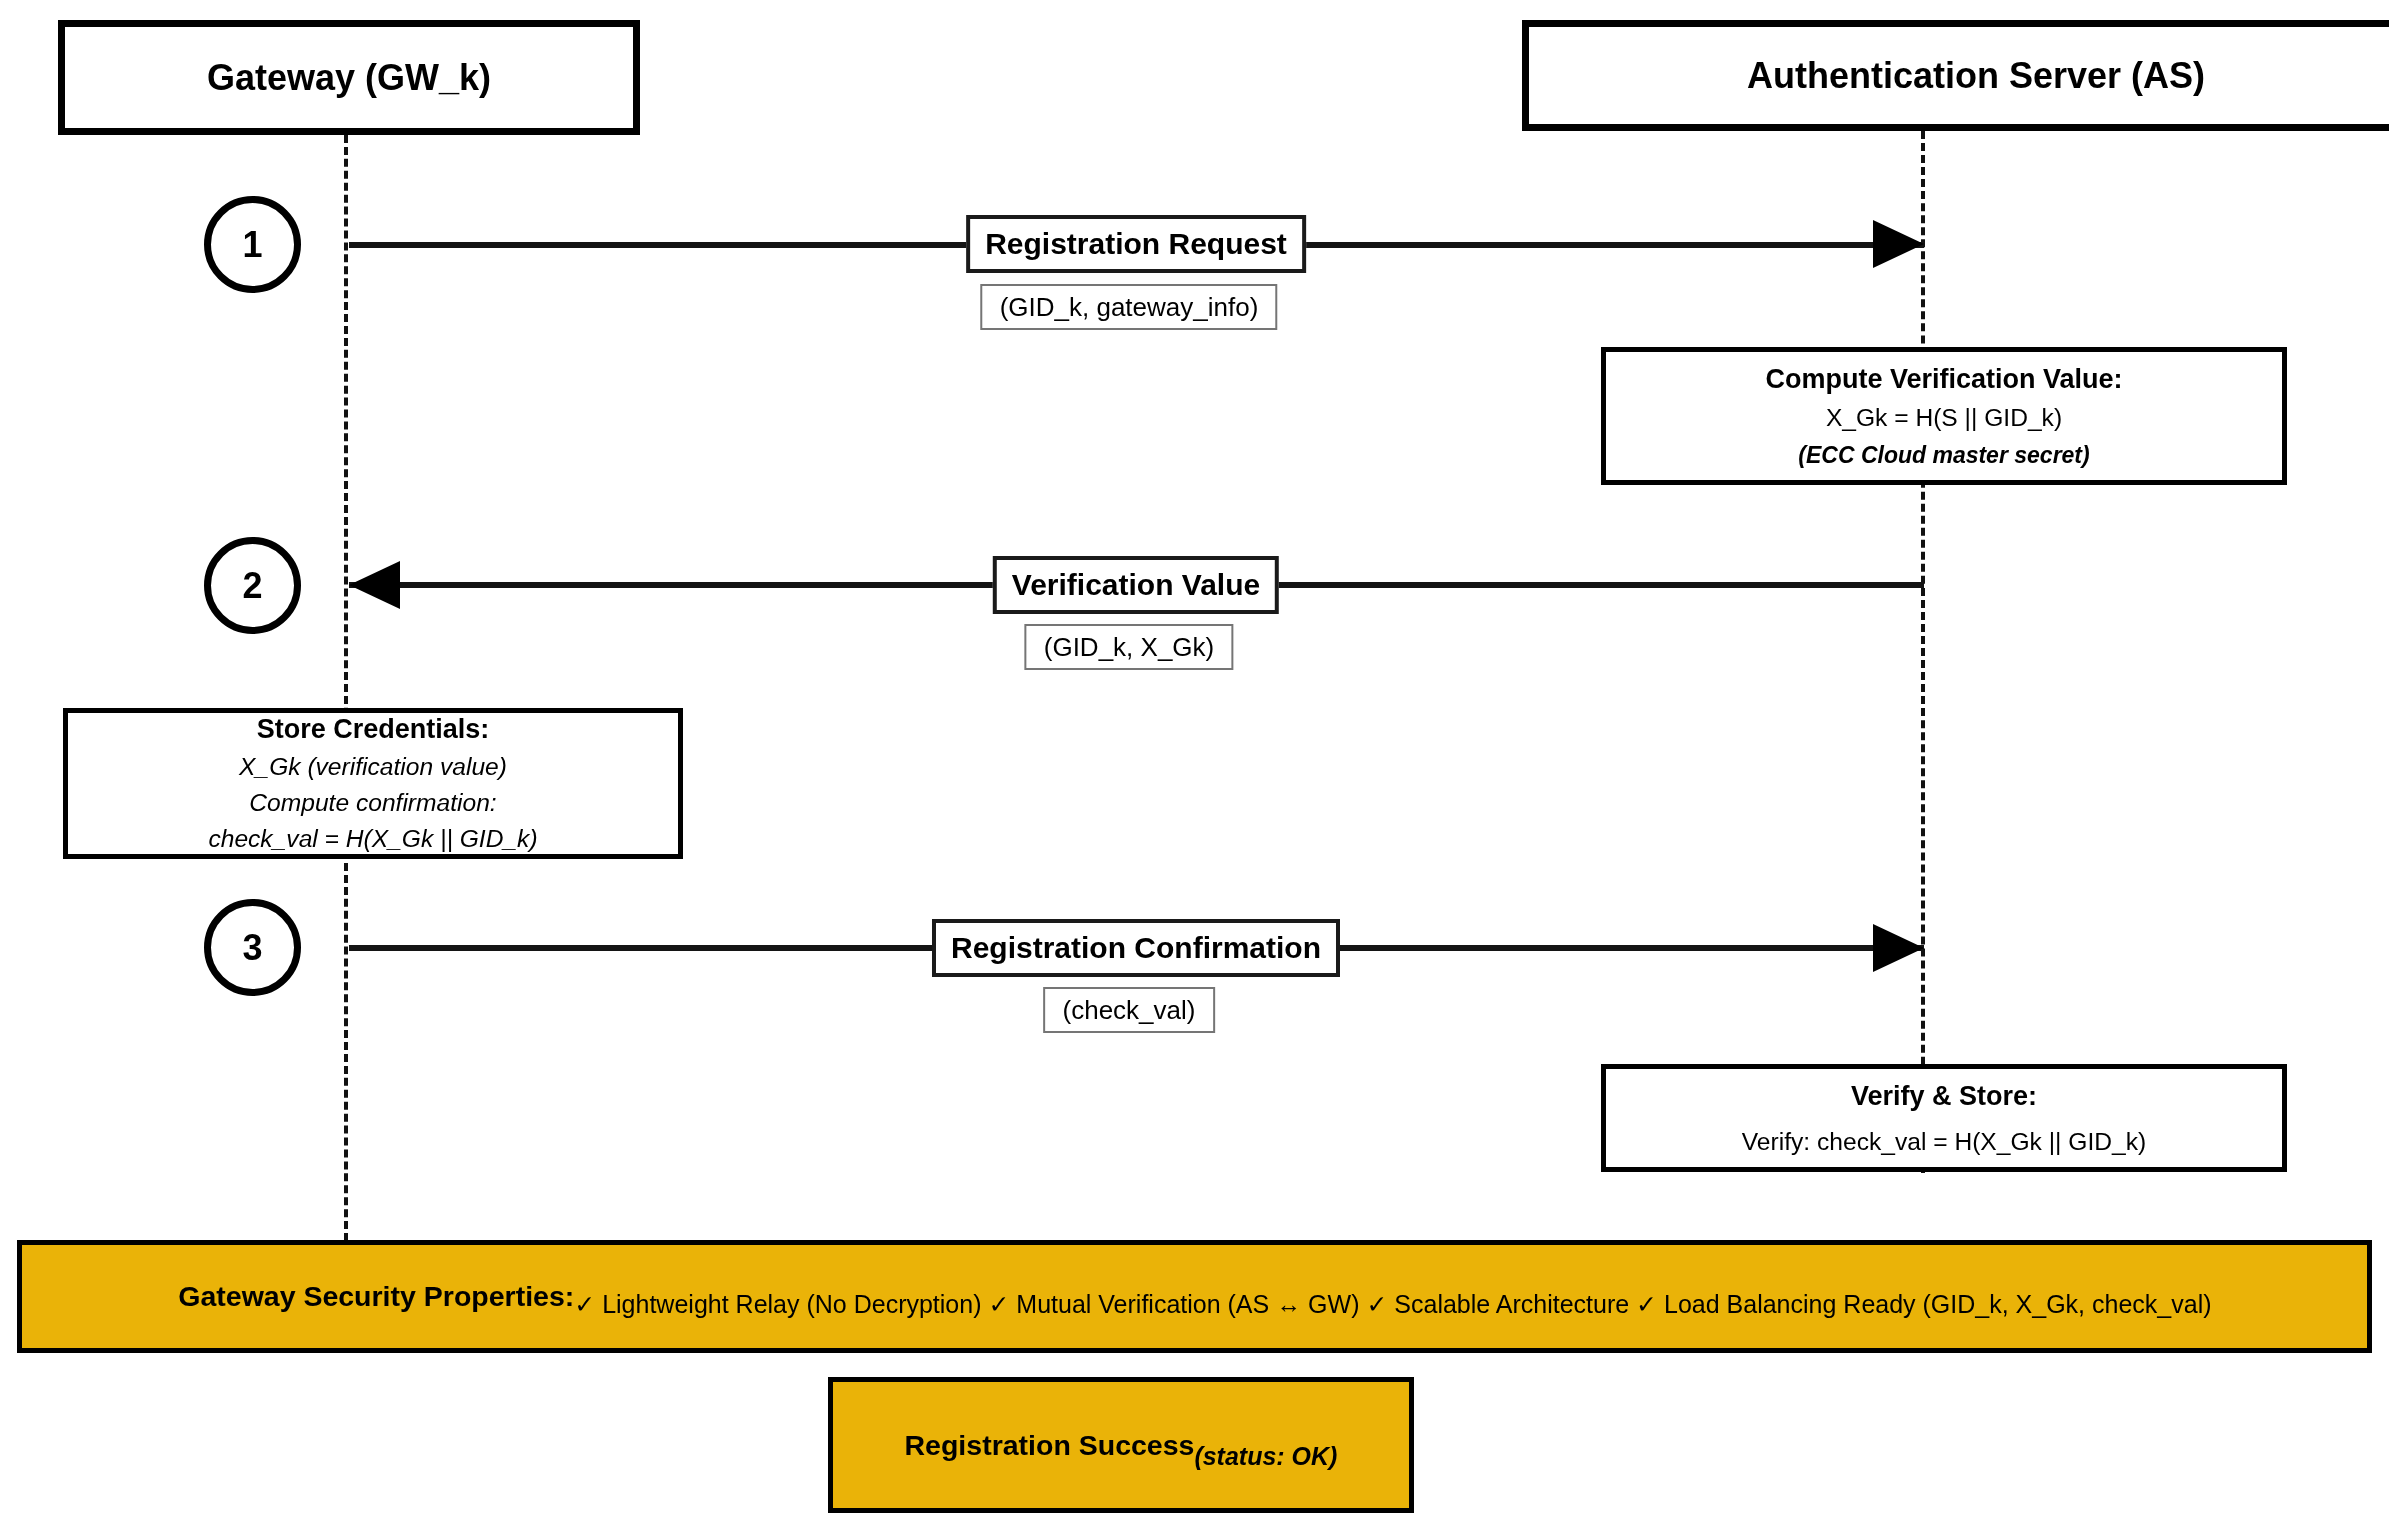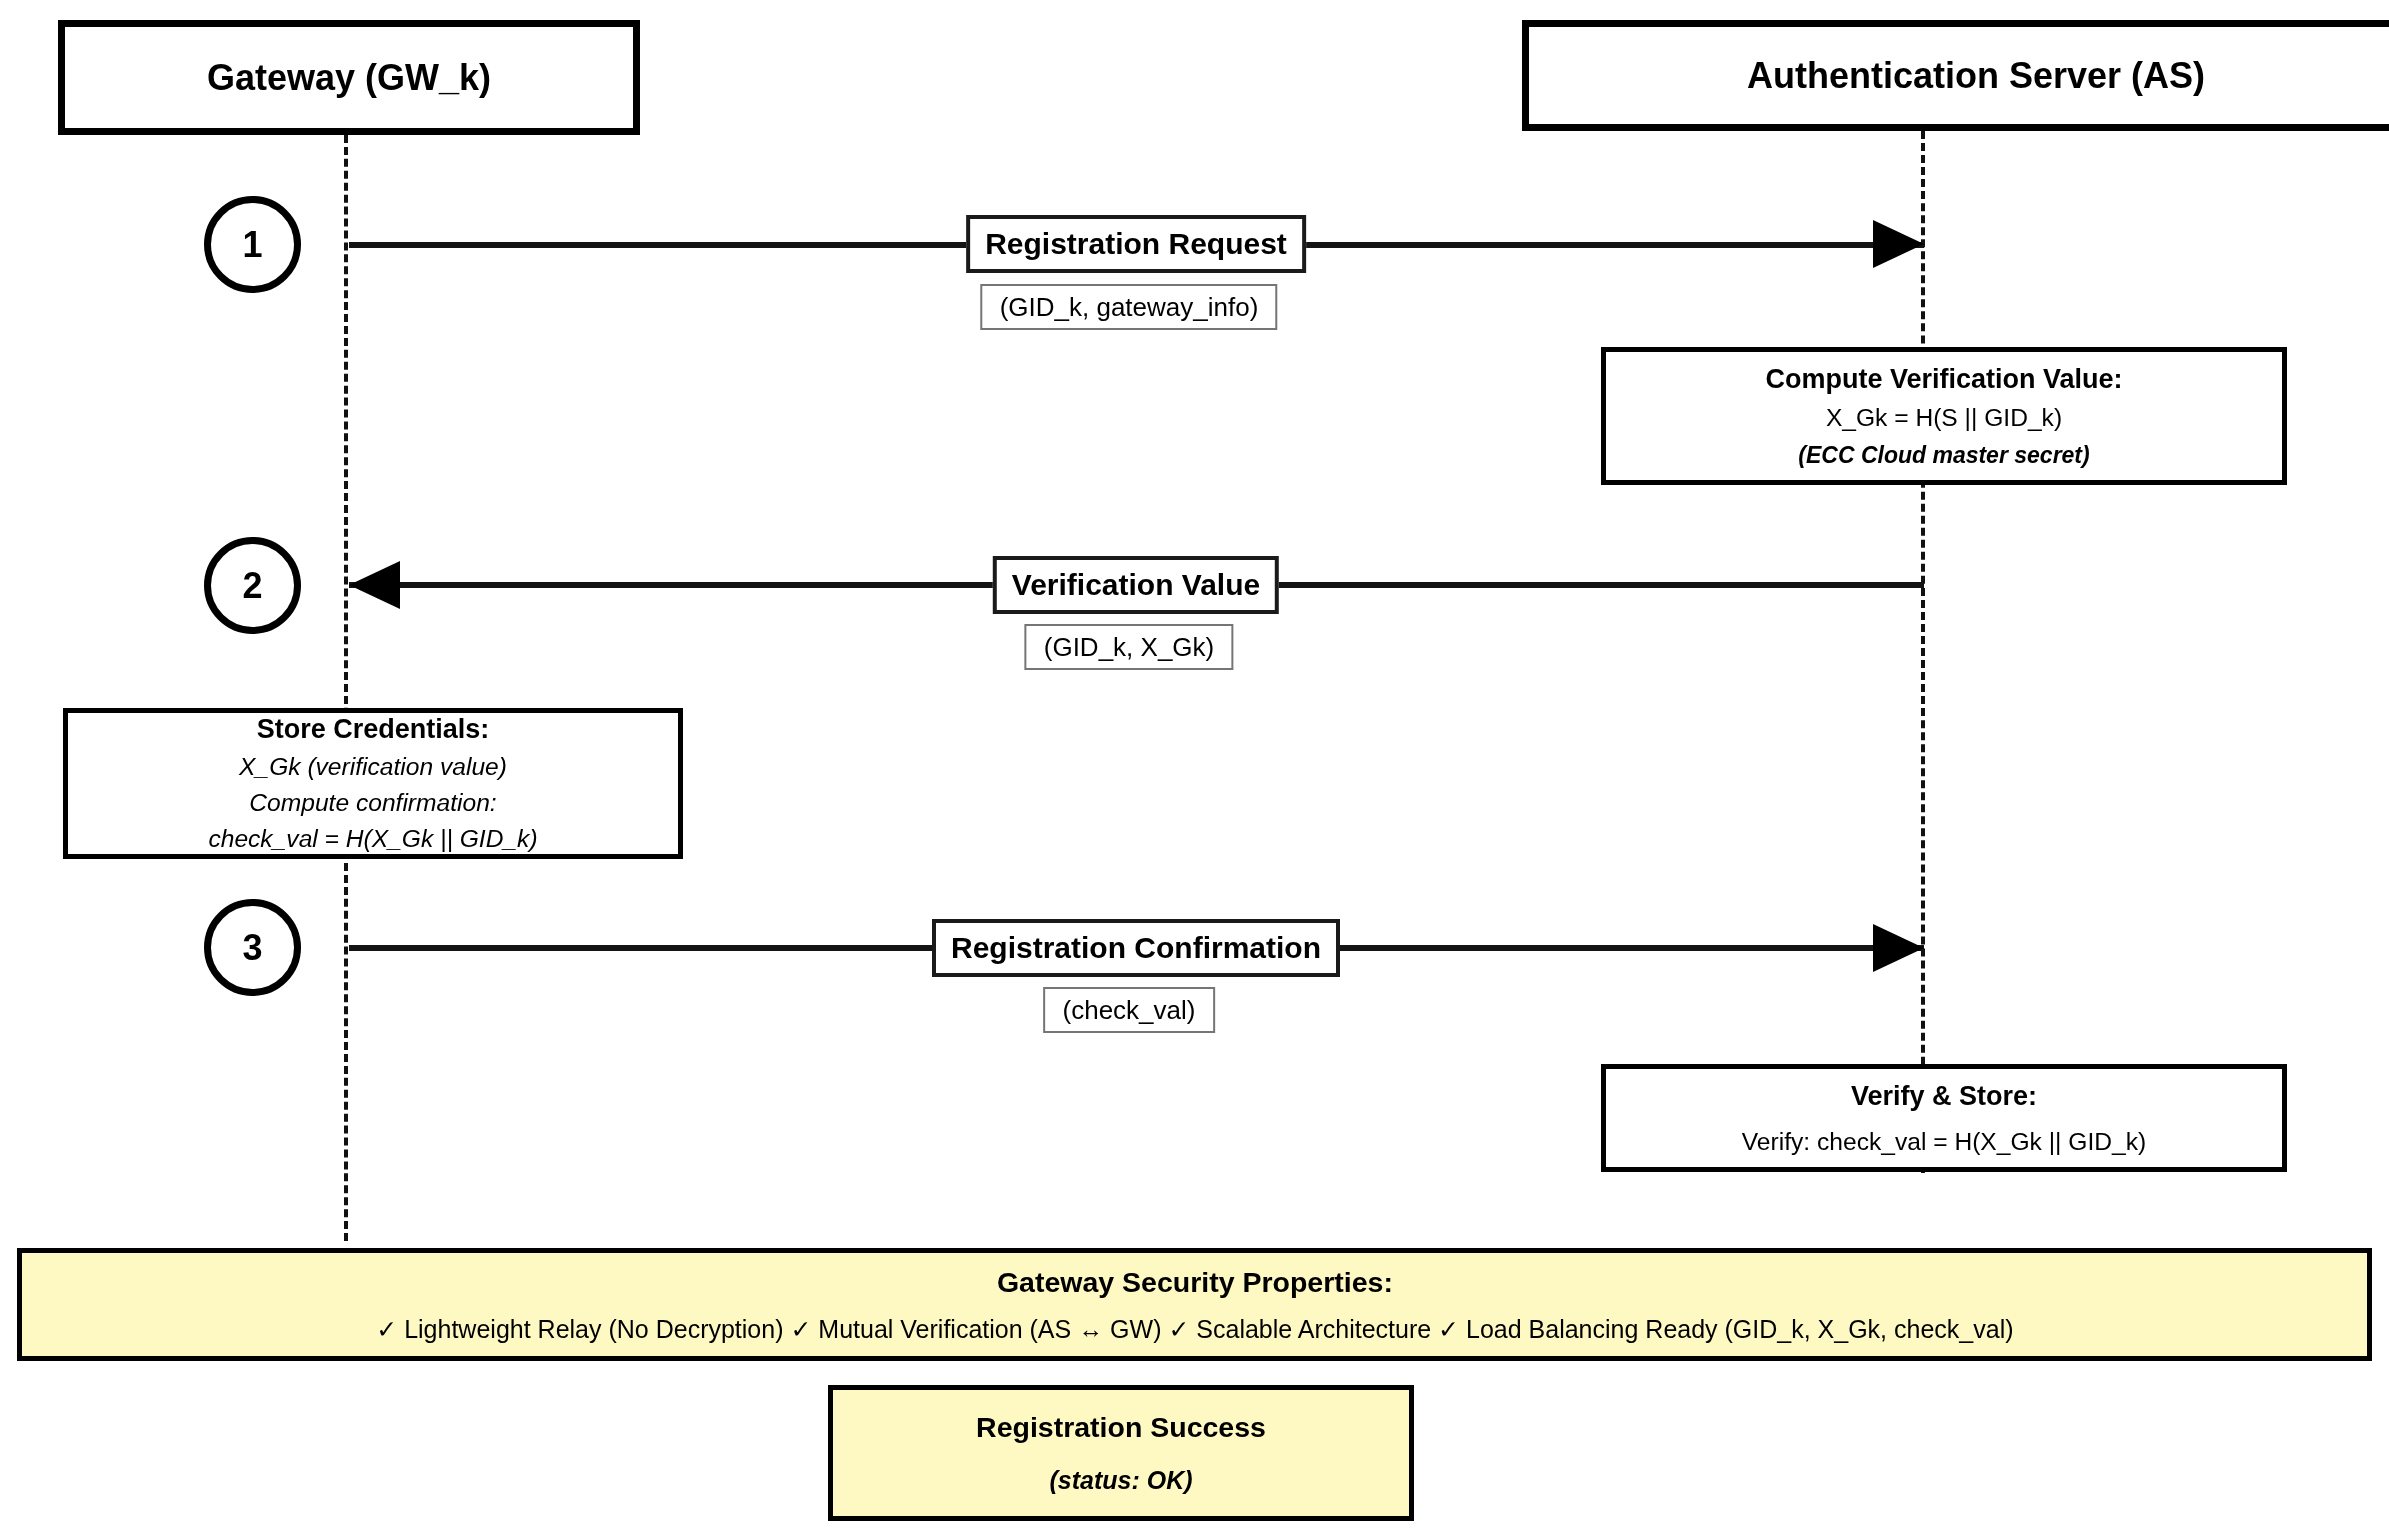--- a/index.html
+++ b/index.html
@@ -60,23 +60,23 @@
     position:absolute;border:5.5px solid #000;background:#fff;
     box-sizing:border-box;display:flex;flex-direction:column;
     align-items:center;justify-content:center;
     text-align:center;z-index:3;
   }
   .note .ttl{font-size:27px;font-weight:bold;}
   .note .ln{font-size:24.6px;}
   .note .bi{font-size:23px;font-weight:bold;font-style:italic;}
   
   .wide-box{
-    position:absolute;border:5.5px solid #000;background:#fef9c3;
-    box-sizing:border-box;display:flex;flex-direction:column;
-    align-items:center;justify-content:center;text-align:center;z-index:3;margin-top:8px;
+    position:absolute;border:5.5px solid #000;background:#eab308;
+    box-sizing:border-box;display:flex;flex-direction:row;
+    align-items:center;justify-content:center;text-align:center;z-index:3;
   }
   .wide-box .ttl{font-size:28.5px;font-weight:bold;}
   .wide-box .ln{font-size:25px;}
   .wide-box .bi{font-size:25px;font-weight:bold;font-style:italic;}
   .gap12>*+*{margin-top:9.5px;}
   .gap10>*+*{margin-top:8px;font-style:italic;}
   .gap20>*+*{margin-top:16px;}
   .gap28>*+*{margin-top:22px;}
 </style>
 </head>

